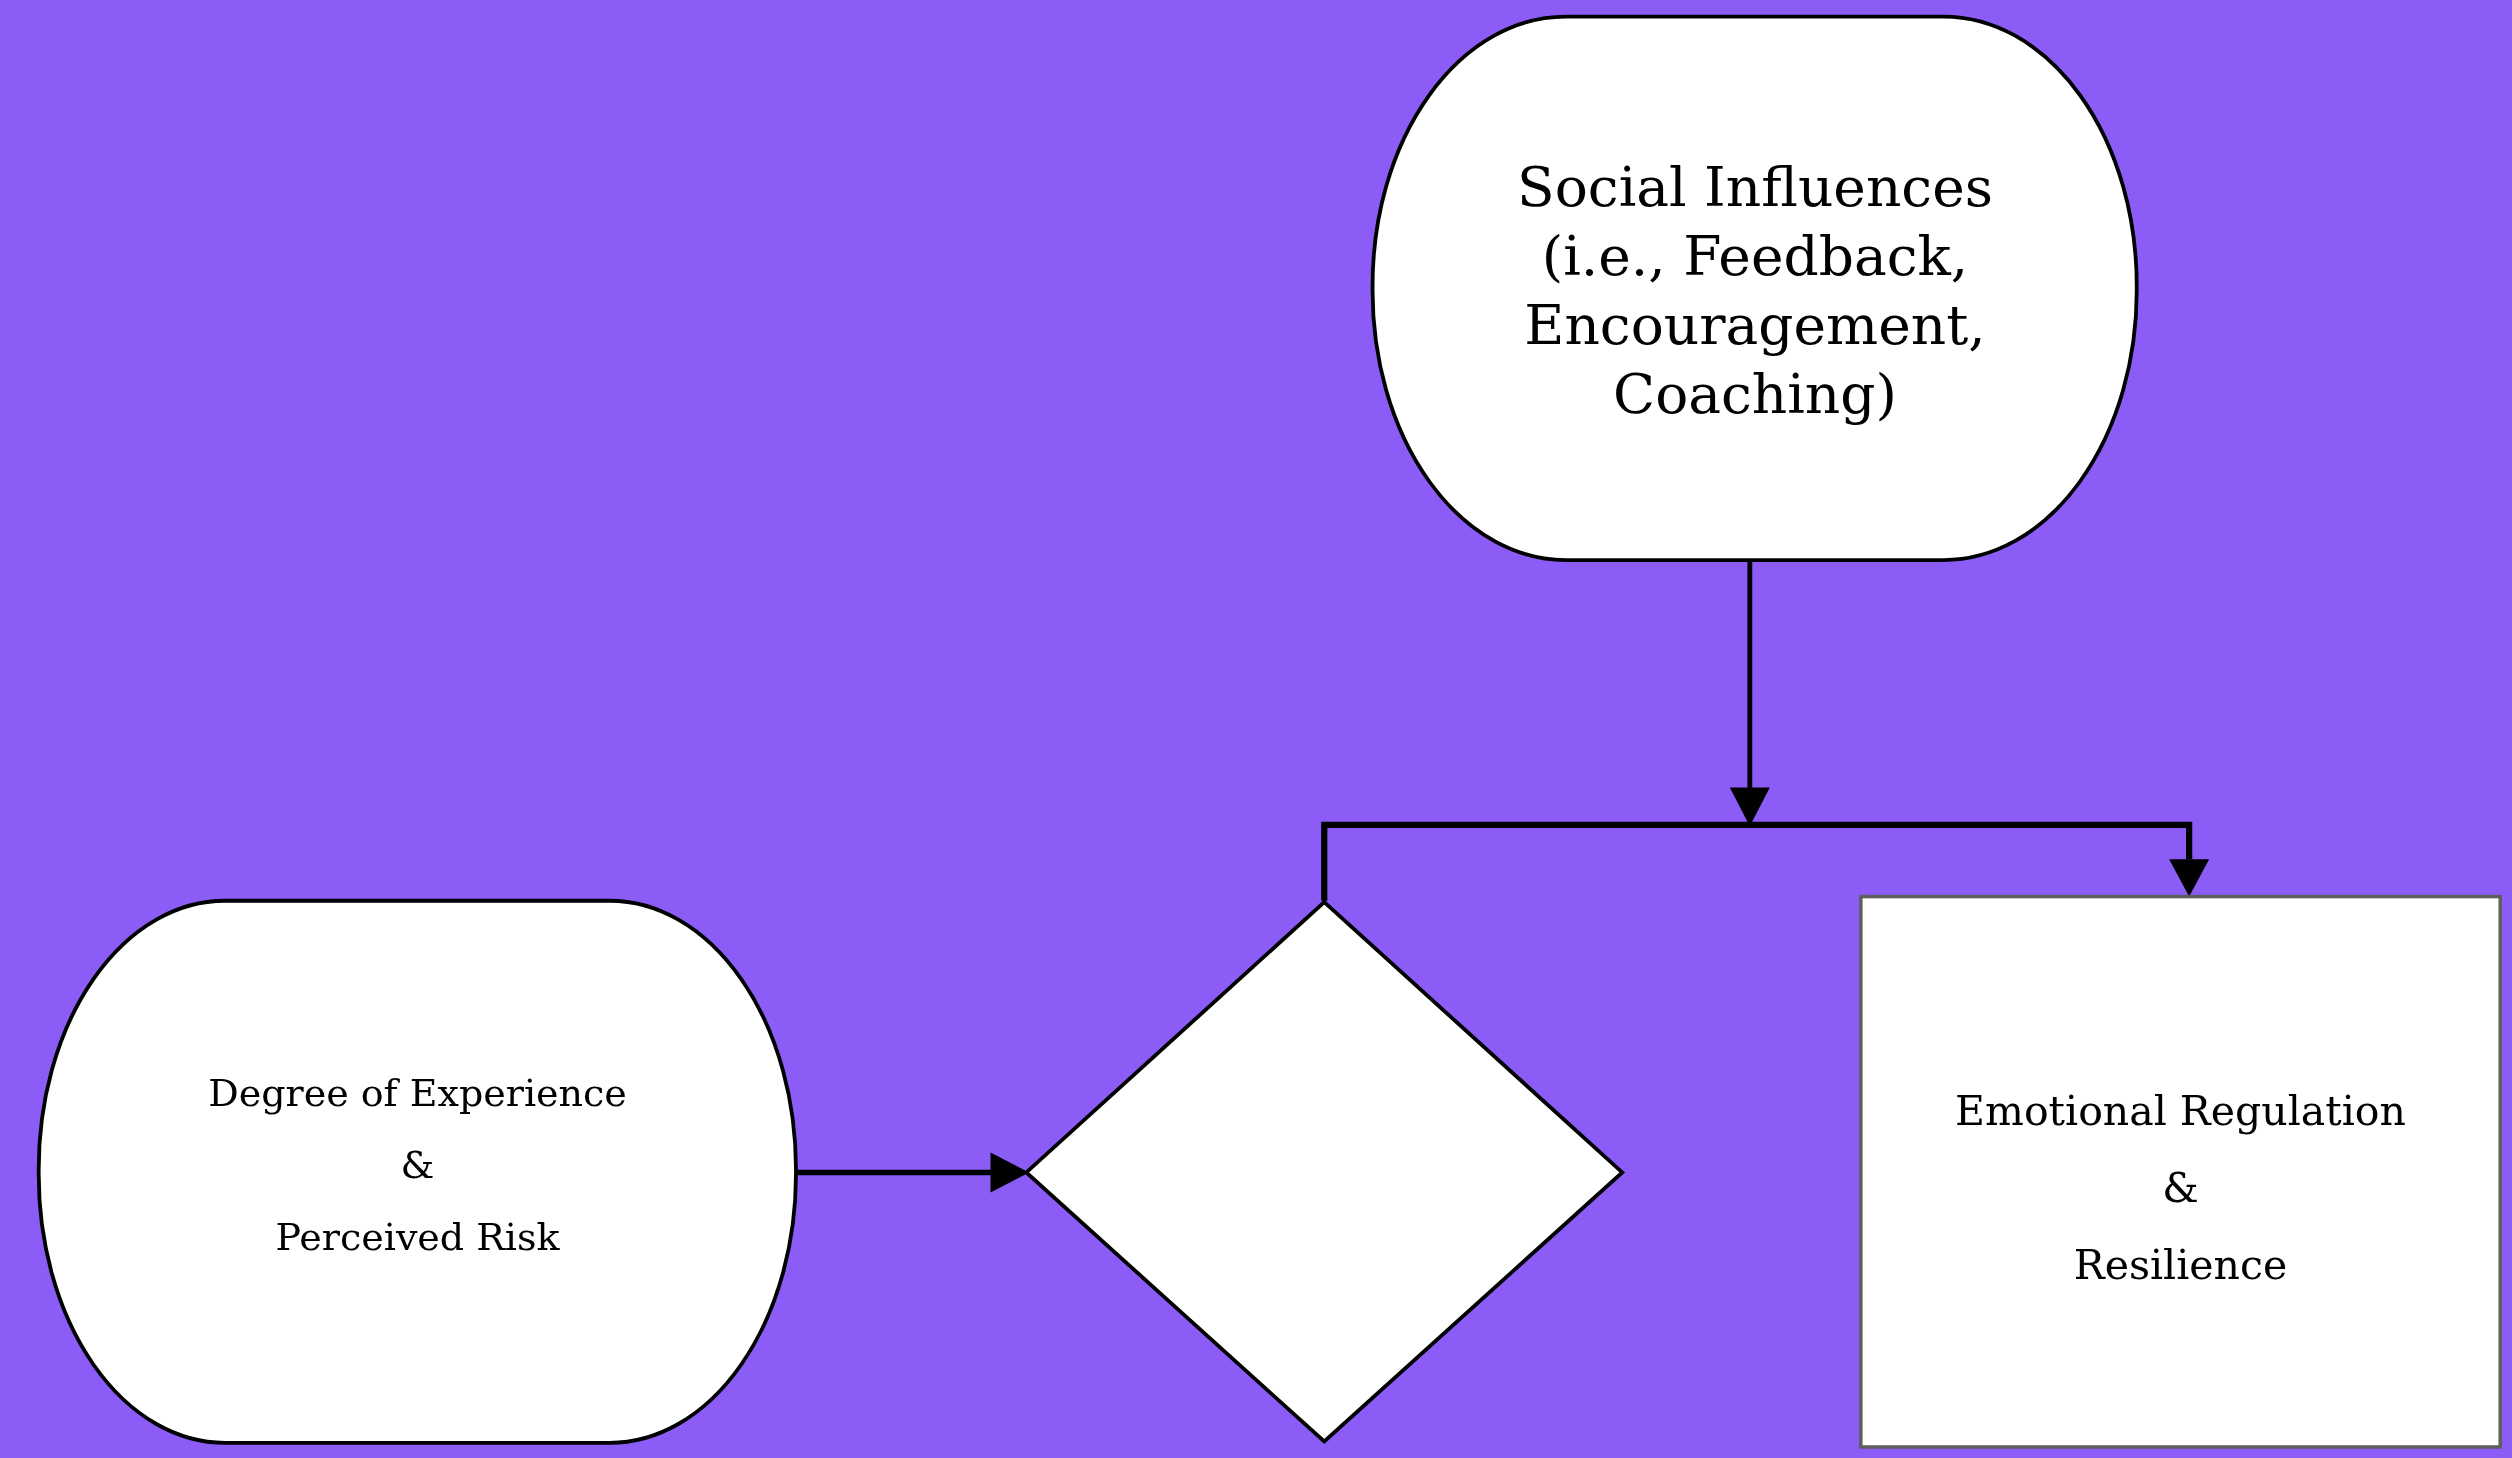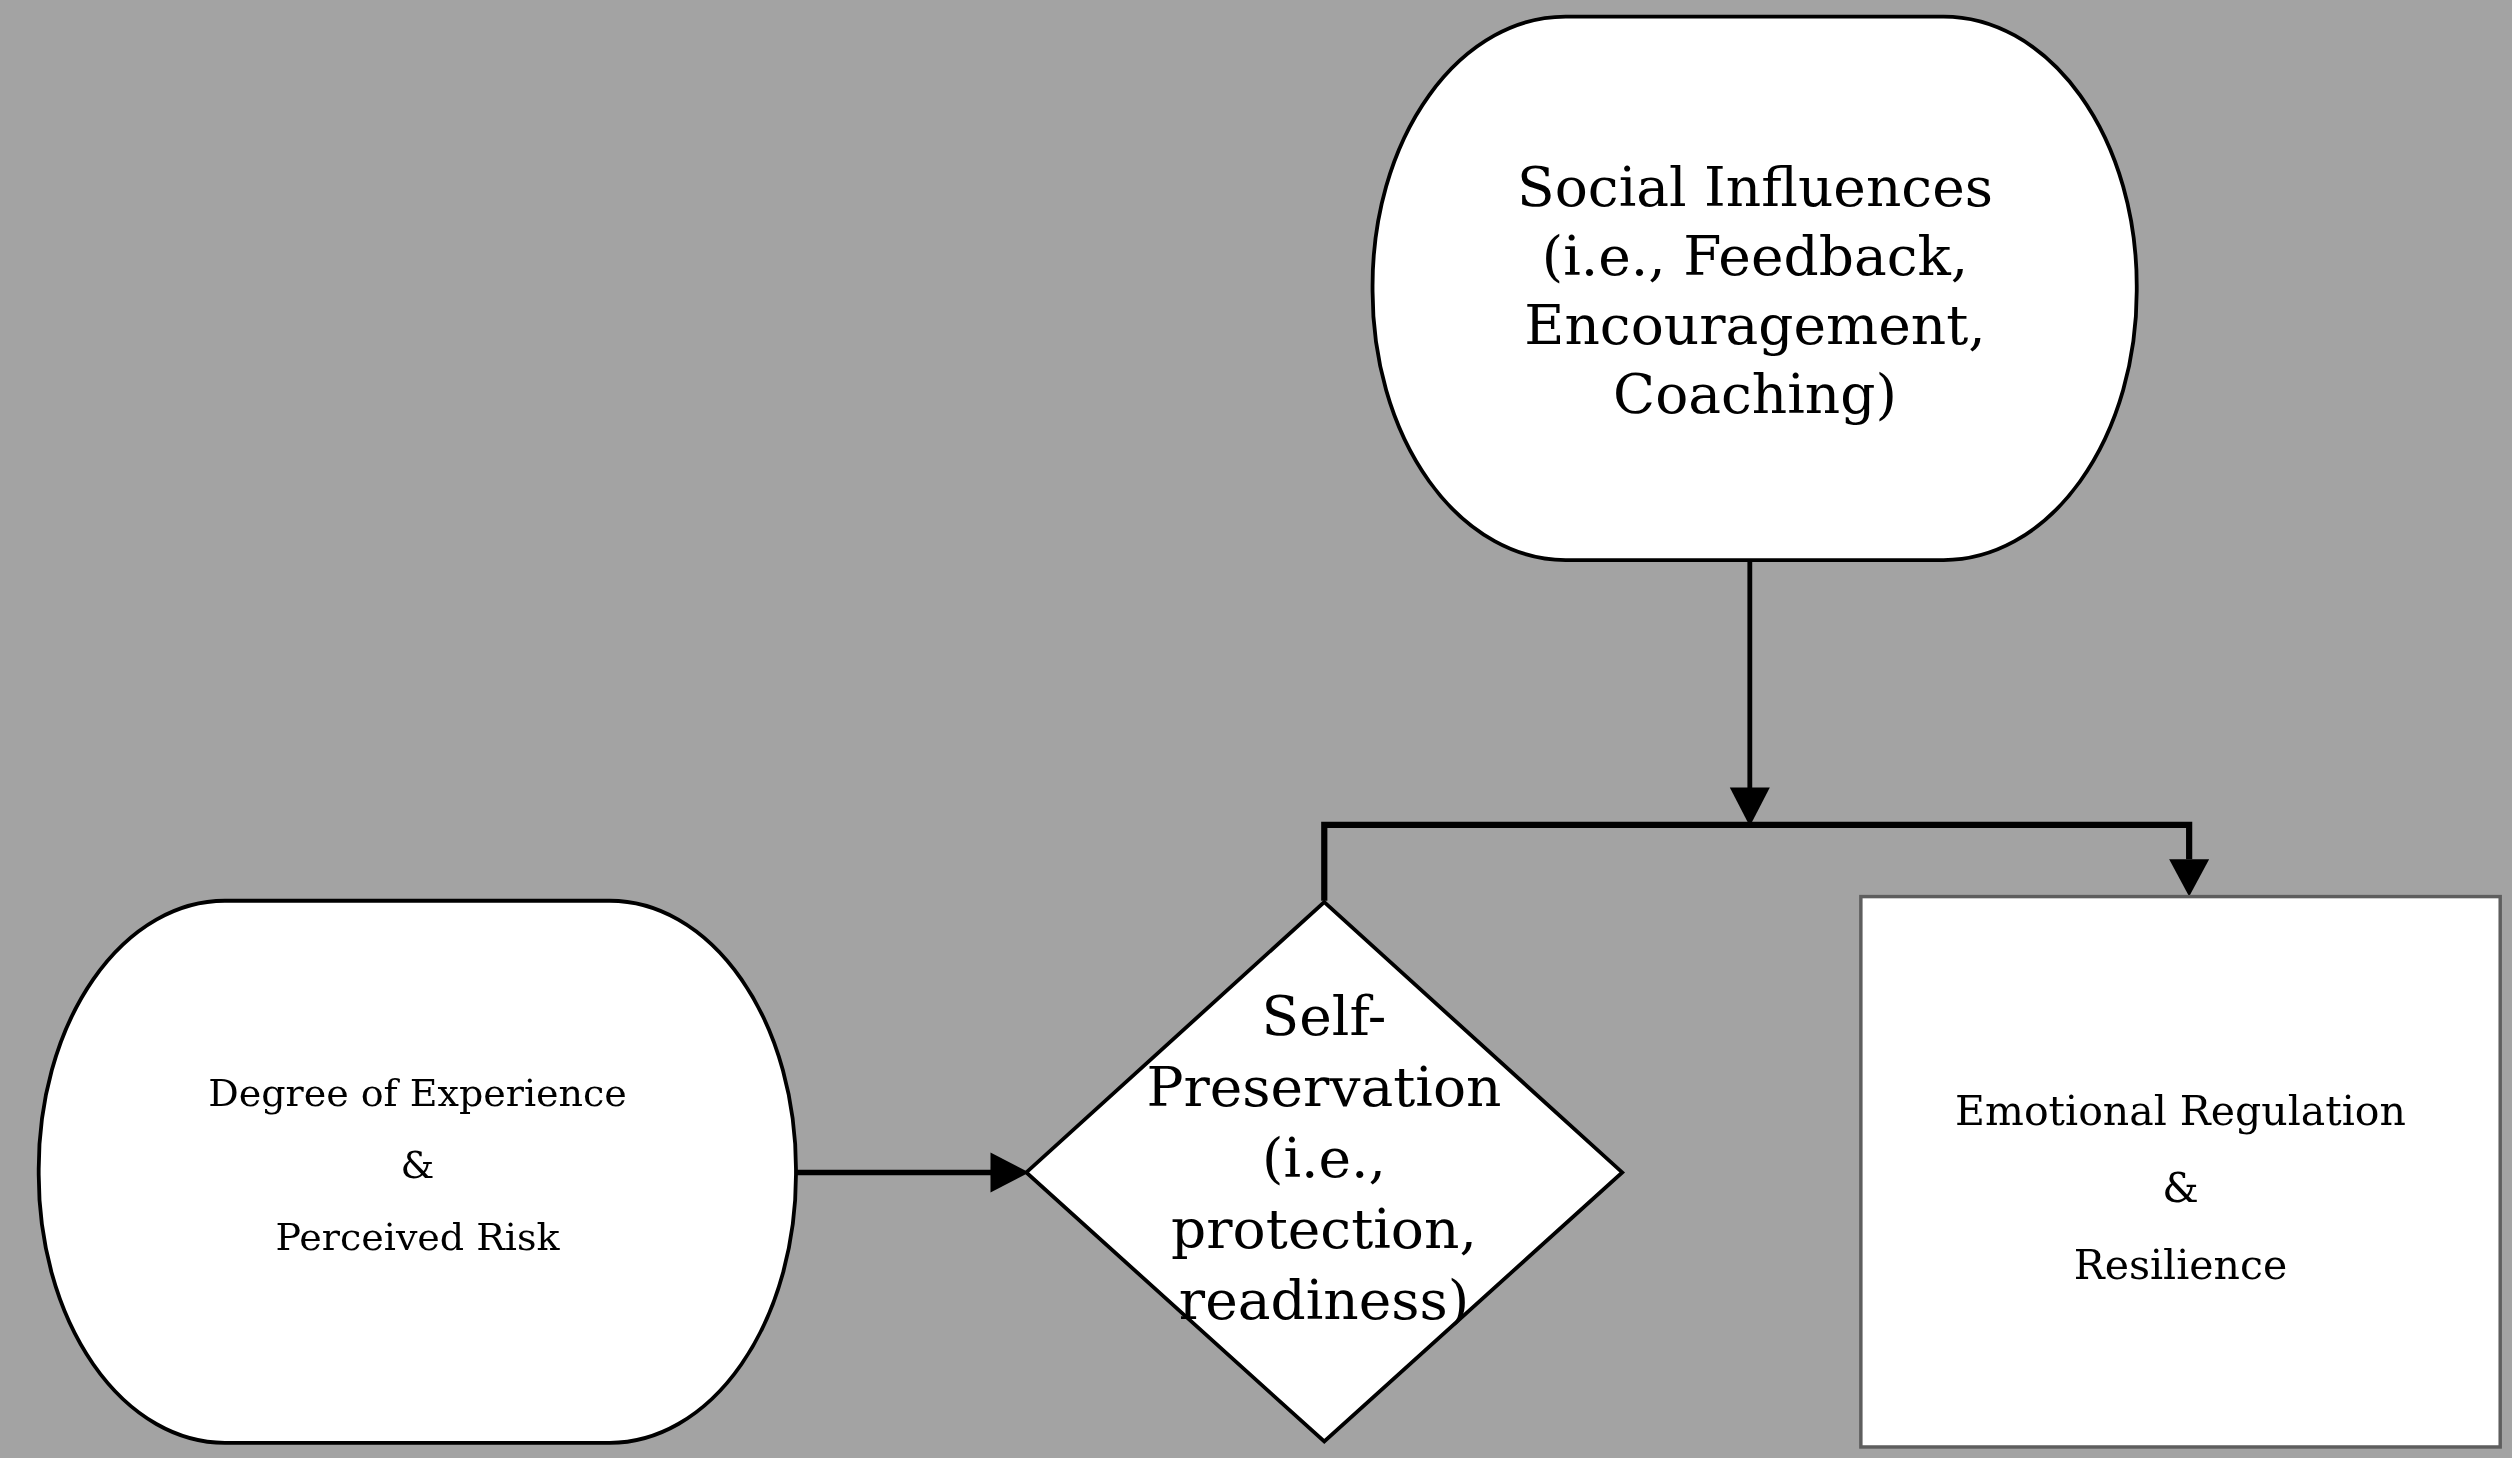--- a/index.html
+++ b/index.html
@@ -4,21 +4,21 @@
 <style>
   html, body {
     margin: 0;
     padding: 0;
     background: #ffffff;
   }
   .canvas {
     position: relative;
     width: 2512px;
     height: 1458px;
-    background: #a3a3a3;
+    background: #8b5cf6;
     font-family: "DejaVu Serif", "Liberation Serif", serif;
     overflow: hidden;
   }
   .canvas > svg {
     position: absolute;
     left: 0;
     top: 0;
     width: 2512px;
     height: 1458px;
   }
@@ -81,24 +81,19 @@
 
   <div class="node-label label-social">Social Influences
 (i.e., Feedback,
 Encouragement,
 Coaching)</div>
 
   <div class="node-label label-experience">Degree of Experience
 &amp;
 Perceived Risk</div>
 
-  <div class="node-label label-selfpres">Self-
-Preservation
-(i.e.,
-protection,
-readiness)</div>
 
   <div class="node-label label-emotional">Emotional Regulation
 &amp;
 Resilience</div>
 
 </div>
 
 
 </body></html>

